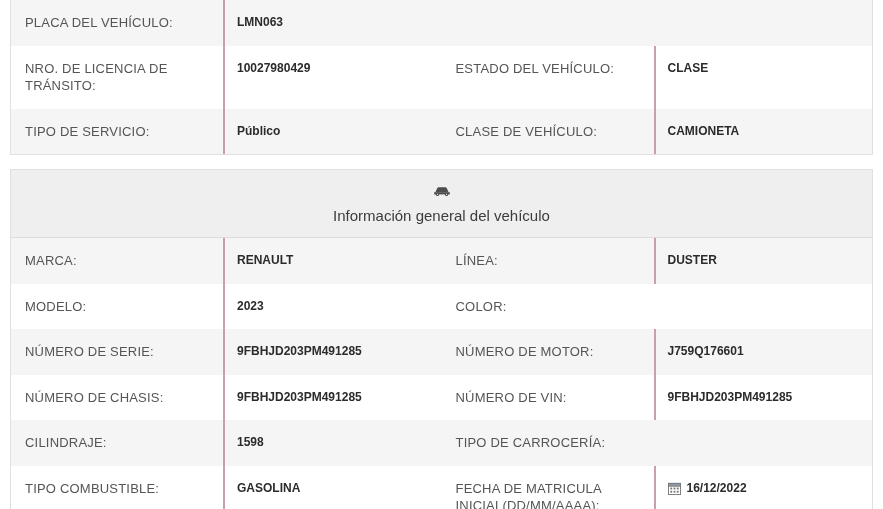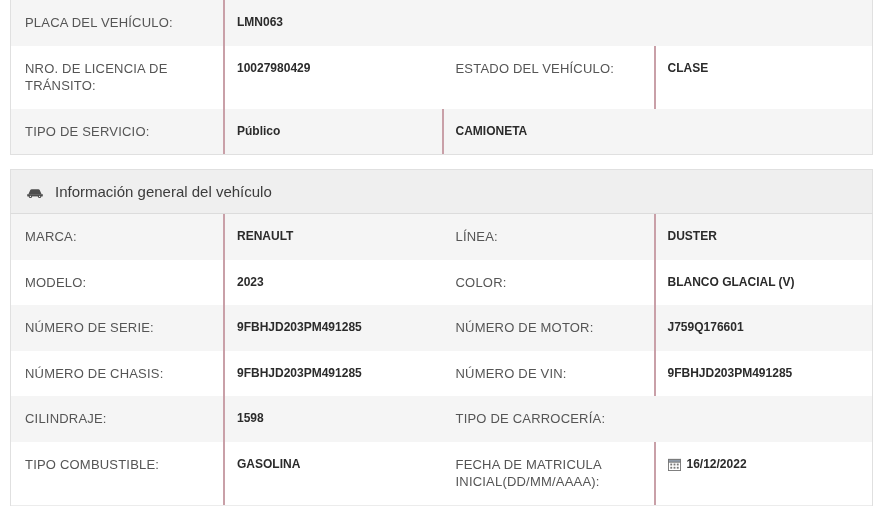--- a/index.html
+++ b/index.html
@@ -82,20 +82,21 @@
   .section-header {
     margin: 0 10px;
     background: #efefef;
     border: 1px solid #e0e0e0;
     border-bottom: 1px solid #dcdcdc;
     padding: 13px 14px;
     display: flex;
     align-items: center;
     gap: 10px;
     box-sizing: border-box;
+    flex-direction: column;
   }
   .section-header .title {
     font-size: 15px;
     color: #3c3c3c;
   }
   .gap {
     height: 14px;
     background: #ffffff;
   }
   .car-icon { flex: 0 0 auto; display: block; }
@@ -126,20 +127,21 @@
           <div class="value">CLASE</div>
         </div>
       </div>
 
       <div class="row shaded">
         <div class="cellpair">
           <div class="label">TIPO DE SERVICIO:</div>
           <div class="value">Público</div>
         </div>
         <div class="cellpair">
+          <div class="label">CLASE DE VEHÍCULO:</div>
           <div class="value">CAMIONETA</div>
         </div>
       </div>
 
     </div>
   </div>
 
   <div class="gap"></div>
 
   <div class="section-header">
@@ -170,21 +172,20 @@
         </div>
       </div>
 
       <div class="row plain">
         <div class="cellpair">
           <div class="label">MODELO:</div>
           <div class="value">2023</div>
         </div>
         <div class="cellpair">
           <div class="label">COLOR:</div>
-          <div class="value">BLANCO GLACIAL (V)</div>
         </div>
       </div>
 
       <div class="row shaded">
         <div class="cellpair">
           <div class="label">NÚMERO DE SERIE:</div>
           <div class="value">9FBHJD203PM491285</div>
         </div>
         <div class="cellpair">
           <div class="label">NÚMERO DE MOTOR:</div>

